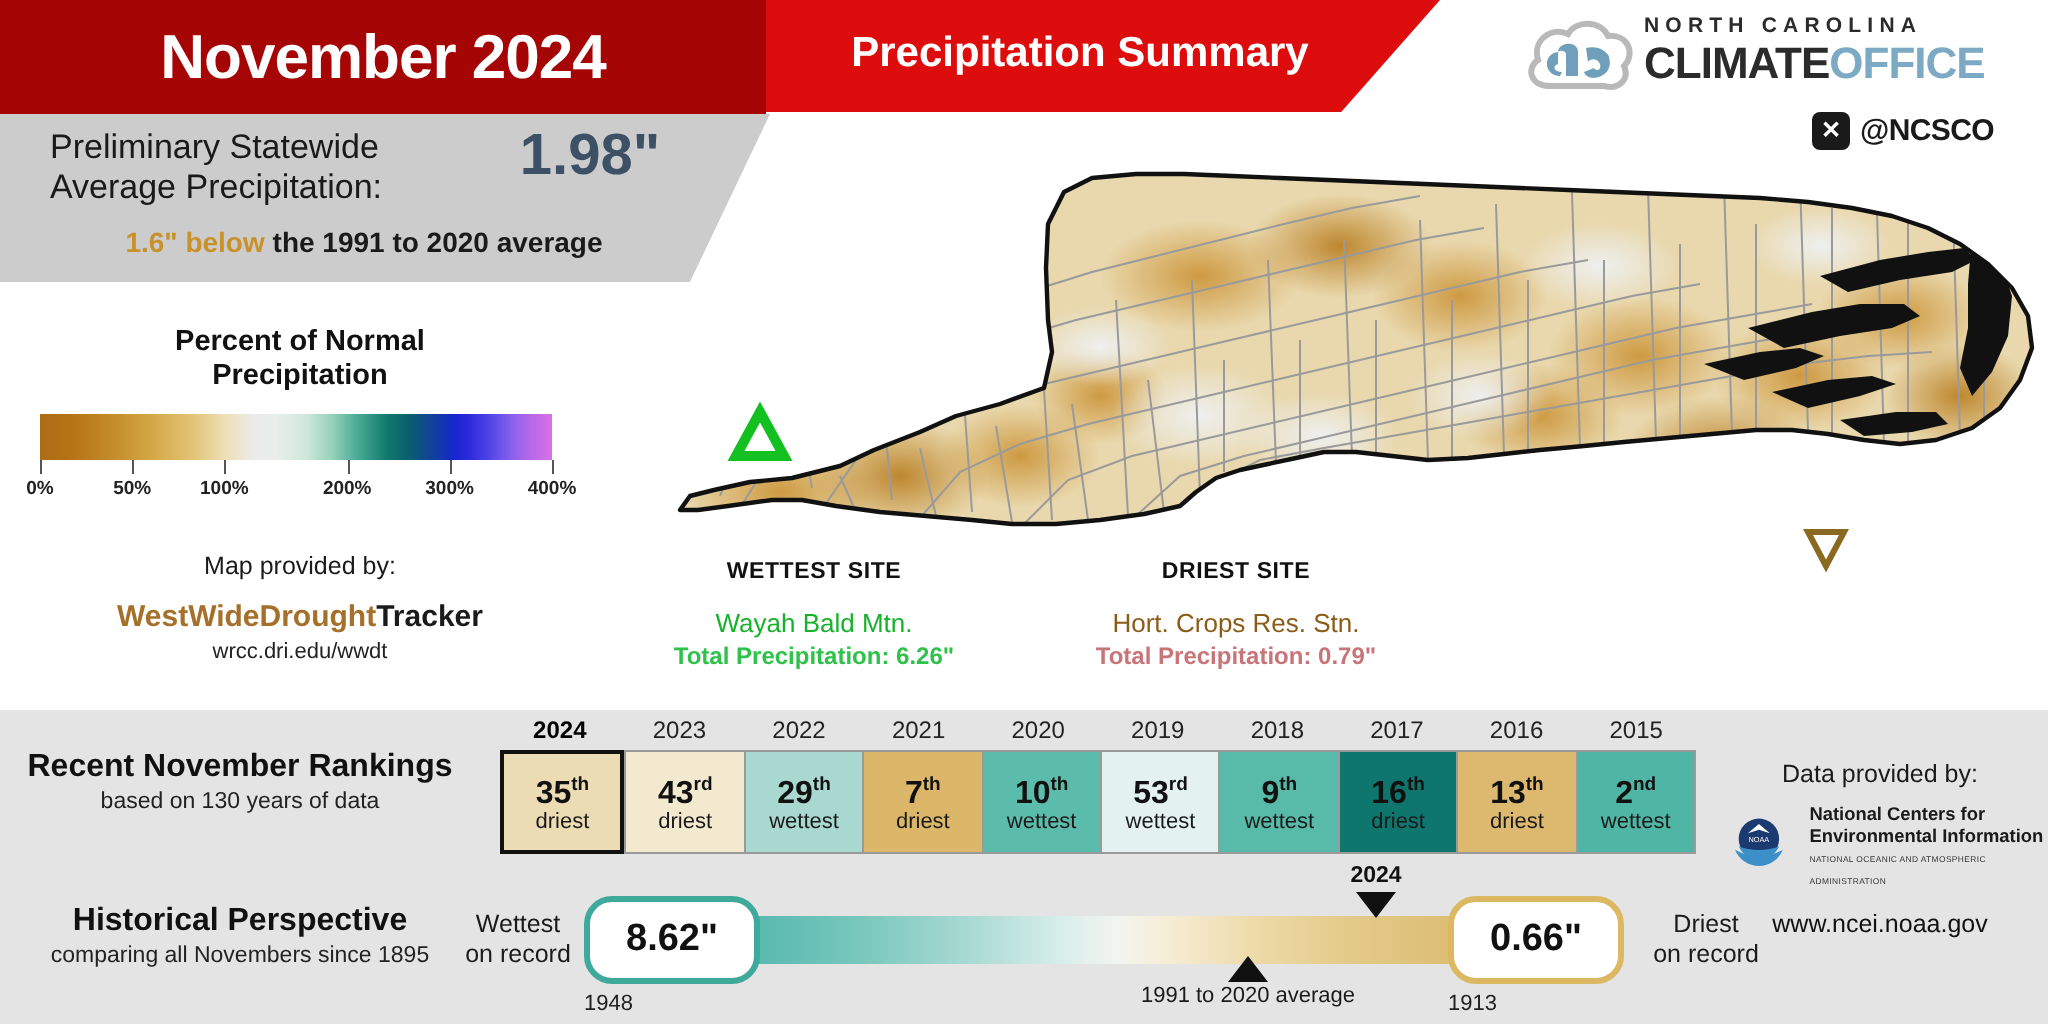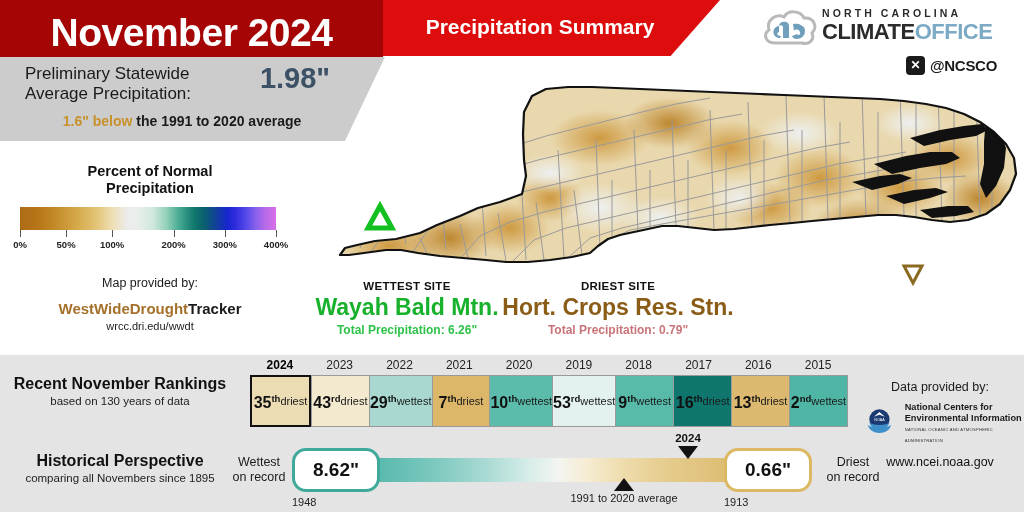--- a/index.html
+++ b/index.html
@@ -13,21 +13,21 @@
 
   
   .hdr-dark {
     position: absolute; left: 0; top: 0; width: 383px; height: 57px;
     background: #a50505;
     z-index: 5;
   }
   .hdr-title {
     position: absolute; left: 0; top: 11px; width: 383px;
     text-align: center;
-    color: #ffffff; font-size: 39px; font-weight: bold;
+    color: #ffffff; font-size: 31px; font-weight: bold;
     letter-spacing: -0.5px;
     z-index: 6;
   }
   .hdr-red {
     position: absolute; left: 340px; top: 0; width: 380px; height: 56px;
     background: #dd0d0d;
     clip-path: polygon(0 0, 100% 0, 87% 100%, 0 100%);
     z-index: 4;
   }
   .hdr-red-label {
@@ -114,21 +114,21 @@
     text-align: center; font-size: 11px; color: #222;
   }
 
   
   .map-wrap { position: absolute; left: 300px; top: 78px; width: 724px; height: 275px; }
   .map-wrap svg { display: block; }
 
   
   .site { position: absolute; text-align: center; }
   .site .hd { font-size: 11.5px; font-weight: bold; color: #111; letter-spacing: 0.3px; }
-  .site .nm { font-size: 23px; font-weight: bold; margin-top: 2px; }
+  .site .nm { font-size: 13px; font-weight: normal; margin-top: 12px; }
   .site .tp { font-size: 12px; font-weight: bold; margin-top: 2px; }
   #wettest-site { left: 302px; top: 280px; width: 210px; }
   #wettest-site .nm { color: #17b12b; }
   #wettest-site .tp { color: #2fc24a; }
   #driest-site { left: 500px; top: 280px; width: 236px; }
   #driest-site .nm { color: #8a5c16; }
   #driest-site .tp { color: #c8757a; }
 
   
   .bot-panel {
@@ -143,21 +143,21 @@
 
   
   .rank-years { position: absolute; left: 250px; top: 358px; width: 598px; display: flex; }
   .rank-years div {
     flex: 1; text-align: center; font-size: 12px; color: #222;
   }
   .rank-years div.cur { font-weight: bold; color: #000; }
   .rank-cells { position: absolute; left: 250px; top: 375px; width: 598px; height: 52px; display: flex; }
   .rank-cell {
     flex: 1; border: 1px solid #9a9a9a; border-right: none;
-    display: flex; flex-direction: row; align-items: center; justify-content: center;
+    display: flex; flex-direction: column; align-items: center; justify-content: center;
   }
   .rank-cell:last-child { border-right: 1px solid #9a9a9a; }
   .rank-cell.current { border: 2px solid #111; }
   .rank-cell .rk { font-size: 16px; font-weight: bold; color: #111; line-height: 17px; }
   .rank-cell .rk sup { font-size: 9.5px; }
   .rank-cell .sub { font-size: 11px; color: #1a1a1a; line-height: 13px; }
 
   
   .hist-zone { position: absolute; left: 250px; top: 440px; width: 600px; height: 70px; }
   .hist-bar {

